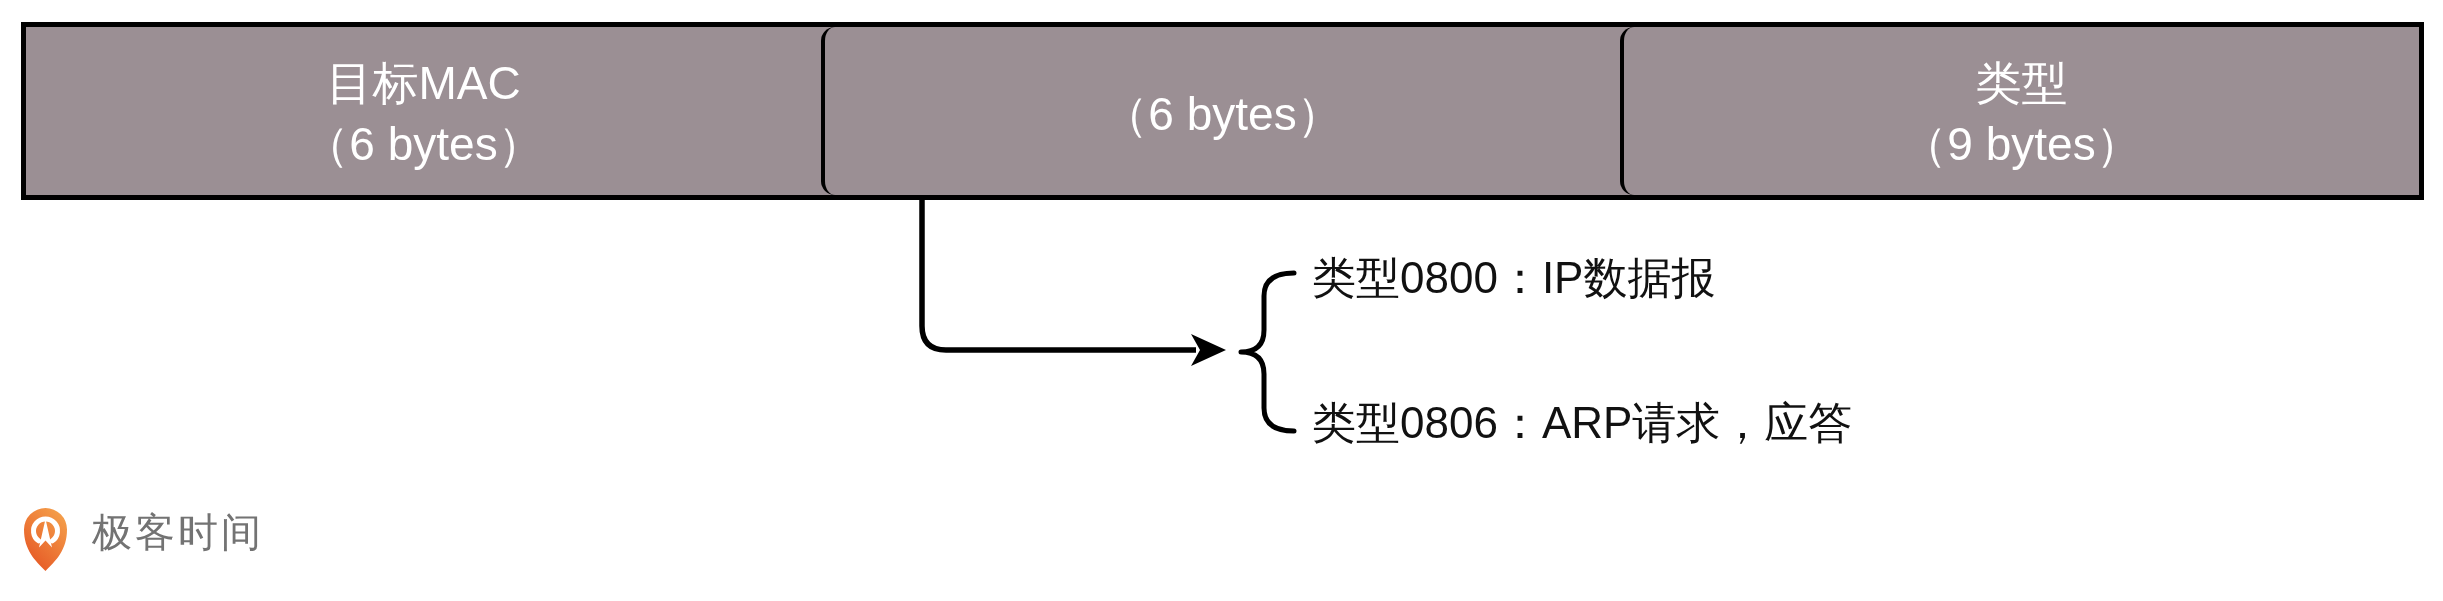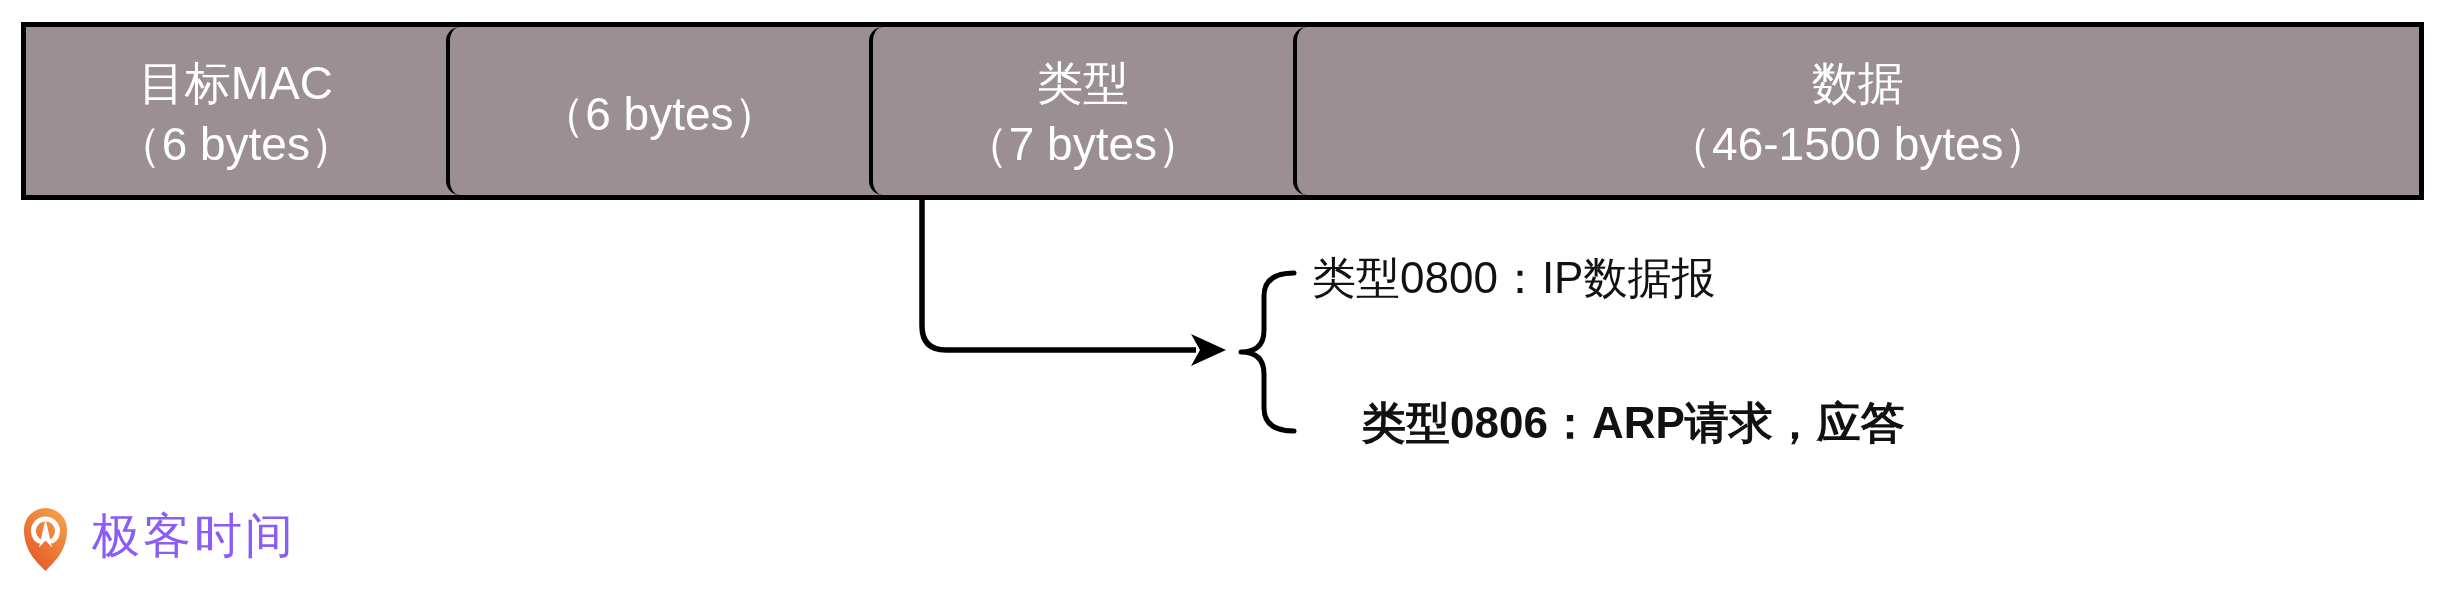--- a/index.html
+++ b/index.html
@@ -53,58 +53,54 @@
 
   
   .annot {
     position: absolute;
     font-size: 44px;
     color: #111111;
     white-space: nowrap;
     line-height: 1;
   }
   .annot-1 { left: 1312px; top: 256px; }
-  .annot-2 { left: 1362px; top: 401px; font-weight: bold; }
+  .annot-2 { left: 1312px; top: 401px; }
 
   
   .logo-icon {
     position: absolute;
     left: 22px;
     top: 504px;
   }
   .logo-text {
     position: absolute;
     left: 92px;
     top: 512px;
-    font-size: 48px;
+    font-size: 40px;
     line-height: 1;
-    color: #8b5cf6;
+    color: #737373;
     font-weight: 500;
     letter-spacing: 3px;
     white-space: nowrap;
   }
 </style>
 </head>
 <body>
 
 <div class="frame-table">
   <div class="cell w-std">
     <div>目标MAC</div>
     <div>（6 bytes）</div>
   </div>
   <div class="cell w-std">
     <div>（6 bytes）</div>
   </div>
   <div class="cell w-std">
     <div>类型</div>
-    <div>（7 bytes）</div>
-  </div>
-  <div class="cell w-data">
-    <div>数据</div>
-    <div>（46-1500 bytes）</div>
+    <div>（9 bytes）</div>
   </div>
 </div>
 
 <svg class="overlay" viewBox="0 0 2443 601" xmlns="http://www.w3.org/2000/svg">
   <path d="M 922 200 L 922 326 Q 922 350 946 350 L 1196 350" fill="none" stroke="#000000" stroke-width="5.5"></path>
   <path d="M 1191 334 L 1226 350 L 1191 366 L 1200 350 Z" fill="#000000"></path>
   <path d="M 1294 273 Q 1264 273 1264 296 L 1264 330 Q 1264 352 1241 352 Q 1264 352 1264 374 L 1264 408 Q 1264 431 1294 431" fill="none" stroke="#000000" stroke-width="5" stroke-linecap="round" stroke-linejoin="round"></path>
 </svg>
 
 <div class="annot annot-1">类型0800：IP数据报</div>

